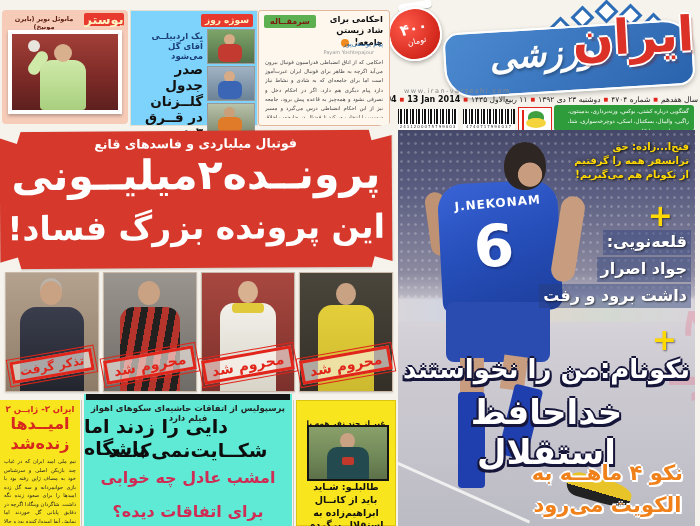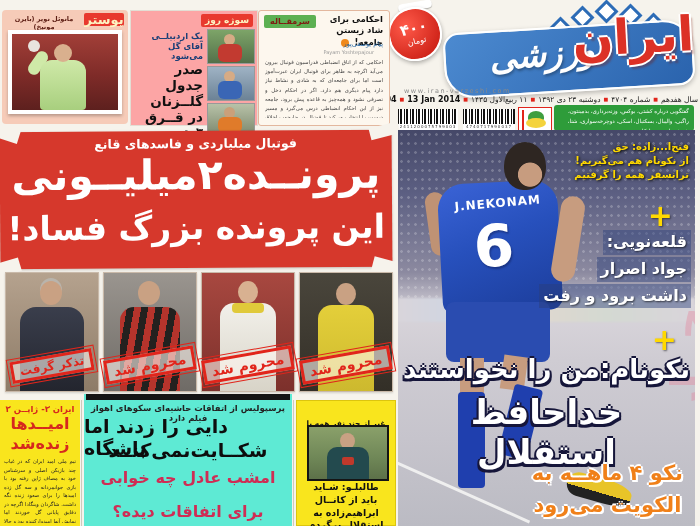--- a/index.html
+++ b/index.html
@@ -49,21 +49,21 @@
   #poster-photo{position:absolute;left:6px;top:20px;width:114px;height:84px;background:#fff;
                 box-shadow:0 2px 3px rgba(0,0,0,.25);padding:4px;box-sizing:border-box;}
   #poster-photo .scene{position:relative;width:100%;height:100%;overflow:hidden;
                 background:linear-gradient(180deg,#a23f38,#7e2b28 55%,#5d201e);}
   .gk-torso{position:absolute;left:28px;top:26px;width:46px;height:50px;border-radius:12px 12px 4px 4px;
             background:linear-gradient(180deg,#cfe9a8,#a8cf7e);}
   .gk-head{position:absolute;left:42px;top:10px;width:18px;height:18px;border-radius:50%;background:#d9b08e;}
   .gk-fist{position:absolute;left:16px;top:6px;width:12px;height:12px;border-radius:50%;background:#e8e4de;}
   .gk-arm{position:absolute;left:20px;top:16px;width:12px;height:26px;background:#cfe9a8;transform:rotate(35deg);border-radius:6px;}
 
-  #subject-box{position:absolute;left:130px;top:10px;width:126px;height:114px;background:#fca5a5;border:1px solid #e3ded4;}
+  #subject-box{position:absolute;left:130px;top:10px;width:126px;height:114px;background:#7dd3fc;border:1px solid #e3ded4;}
   .subj-small{font-size:8.5px;font-weight:bold;color:#1c3f77;}
   .subj-big{font-size:13.5px;font-weight:900;color:#111;}
   .mini-photo{position:absolute;left:76px;width:46px;height:33px;border:1px solid #999;}
 
   #editorial-box{position:absolute;left:258px;top:10px;width:130px;height:114px;background:#fdf7ee;
                  border:1px solid #e3b79e;border-radius:3px;}
   #ed-label{position:absolute;left:5px;top:4px;width:52px;height:13px;background:#5cb052;border-radius:2px;
             color:#7d1d12;font-size:8px;font-weight:900;text-align:center;line-height:13px;}
   #ed-title{position:absolute;right:6px;top:3px;width:66px;font-size:8.5px;font-weight:900;color:#111;
             direction:rtl;text-align:right;line-height:1.35;}
@@ -340,22 +340,22 @@
     <div class="p-leg1"></div>
     <div class="p-sock1"></div>
     <div class="p-leg2"></div>
     <div class="p-sock2"></div>
     <div class="p-boot"></div>
 
     <div id="watermark">جــار</div>
 
     <div class="ov-fath">
       <div>فتح‌ا...زاده: حق</div>
+      <div>ترانسفر همه را گرفتیم</div>
       <div>از نکونام هم می‌گیریم!</div>
-      <div>ترانسفر همه را گرفتیم</div>
     </div>
     <span class="plus" style="right:22px;top:68px;">+</span>
 
     <div class="ov-ghale">
       <div><span>قلعه‌نویی:</span></div>
       <div><span>جواد اصرار</span></div>
       <div><span>داشت برود و رفت</span></div>
     </div>
     <span class="plus" style="right:18px;top:192px;">+</span>
 

